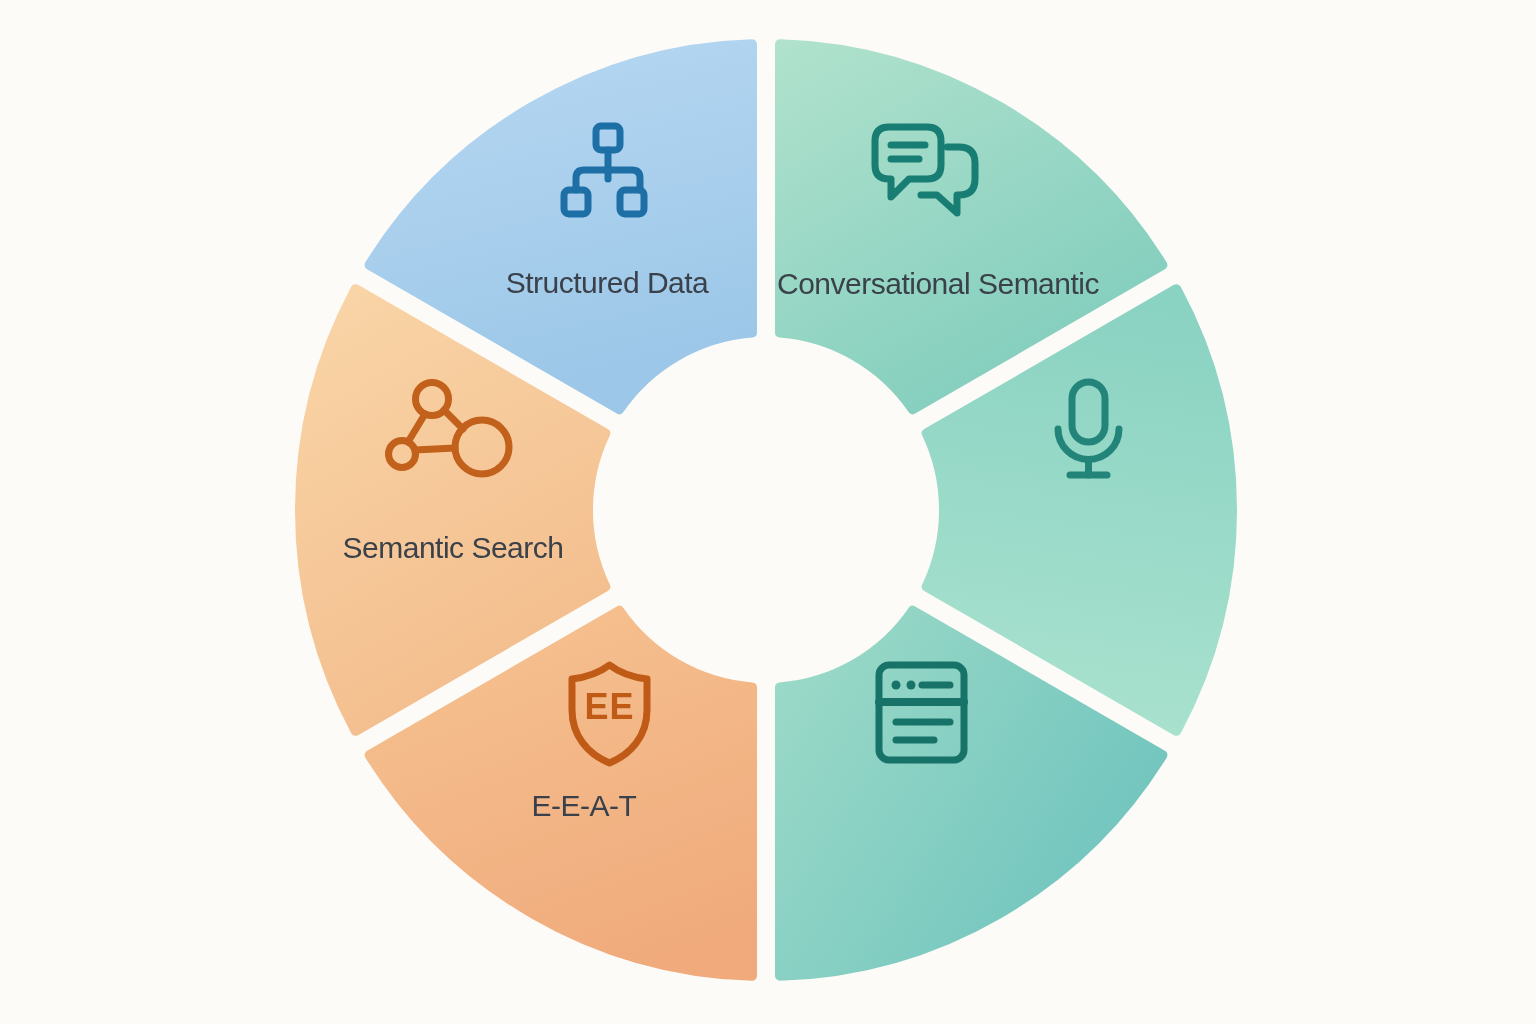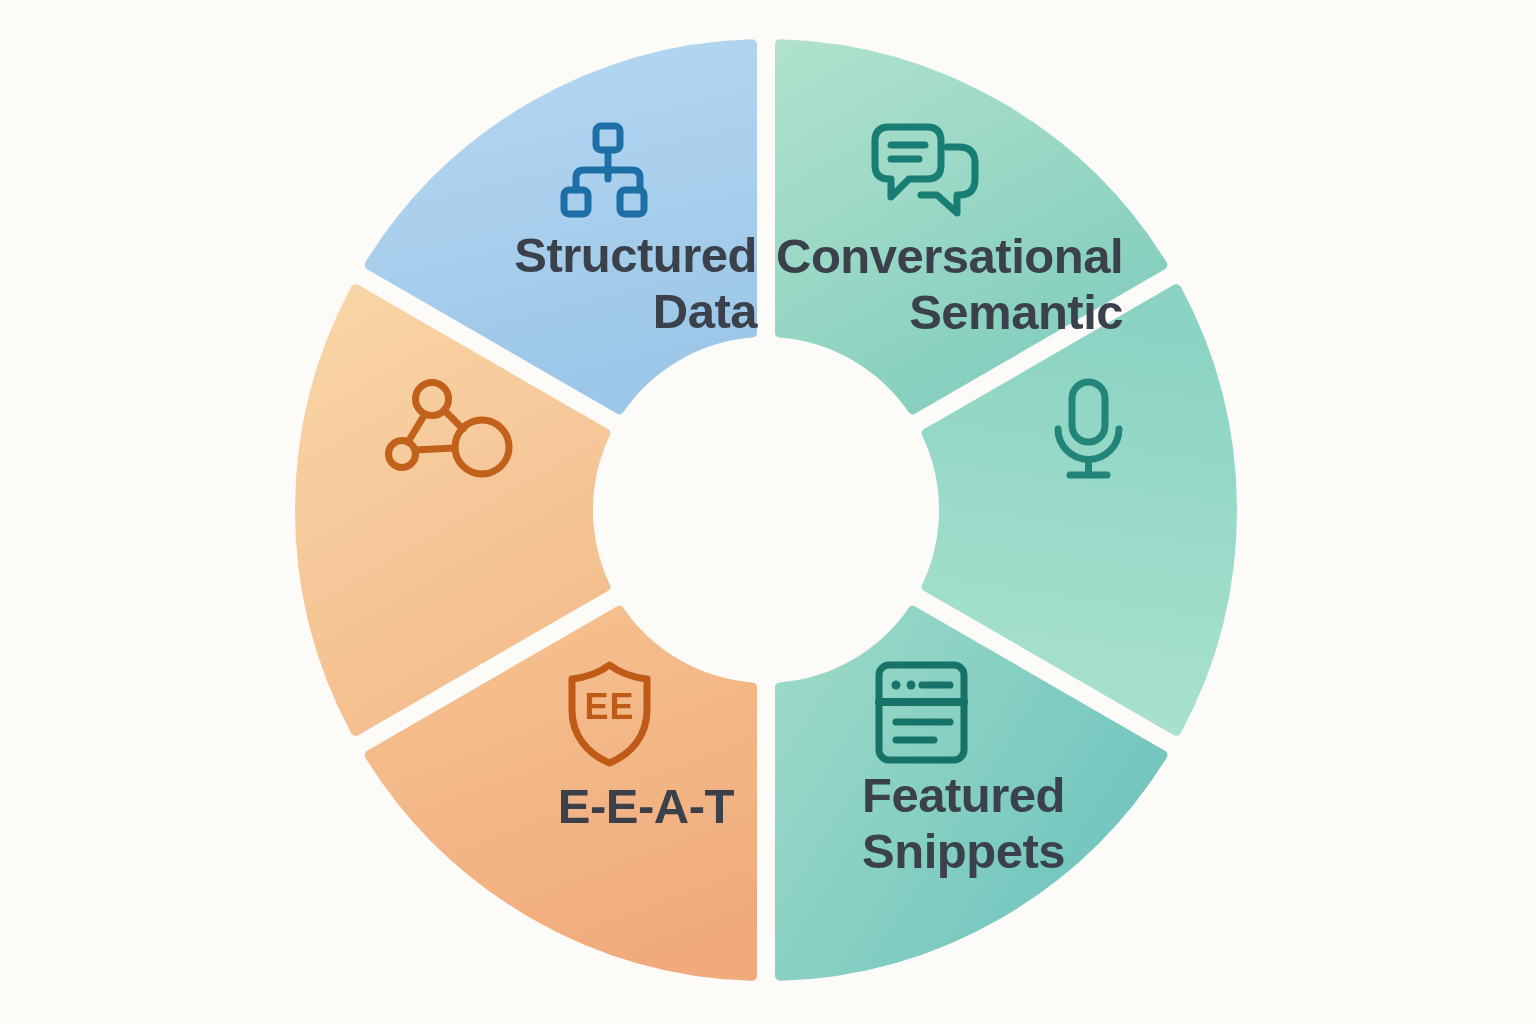--- a/index.html
+++ b/index.html
@@ -23,23 +23,23 @@
   }
   .icon-sitemap   { left: 552px;  top: 122px; width: 110px; height: 100px; }
   .icon-chat      { left: 863px;  top: 121px; width: 130px; height: 110px; }
   .icon-mic       { left: 1046px; top: 377px; width: 85px;  height: 115px; }
   .icon-browser   { left: 874px;  top: 660px; width: 95px;  height: 105px; }
   .icon-shield    { left: 562px;  top: 660px; width: 95px;  height: 108px; }
   .icon-network   { left: 381px;  top: 377px; width: 132px; height: 106px; }
   .label {
     position: absolute;
     transform: translate(-50%, -50%);
-    text-align: right;
-    font-weight: 700;
-    font-size: 49px;
+    text-align: center;
+    font-weight: 400;
+    font-size: 30px;
     line-height: 1.15;
     letter-spacing: -0.5px;
     color: #3a414a;
     white-space: normal;
   }
   .label-structured   { left: 607px;  top: 283px; width: 300px; }
   .label-conversational { left: 938px; top: 284px; width: 370px; }
   .label-voice        { left: 1086px; top: 545px; width: 220px; }
   .label-featured     { left: 930px;  top: 823px; width: 270px; }
   .label-eeat         { left: 584px;  top: 806px; width: 300px; }
@@ -144,16 +144,16 @@
       <path d="M63,33 L82,52"></path>
       <path d="M34,73 L74,71"></path>
       <circle cx="21" cy="77" r="13.5"></circle>
       <circle cx="51" cy="22" r="16.5"></circle>
       <circle cx="101" cy="70" r="27"></circle>
     </g>
   </svg>
 
   <div class="label label-structured">Structured Data</div>
   <div class="label label-conversational">Conversational Semantic</div>
-  <div class="label label-featured">Featured Snippets</div>
   <div class="label label-eeat">E-E-A-T</div>
+  <div class="label label-semantic">Semantic Search</div>
 
 </div>
 
 </body></html>

